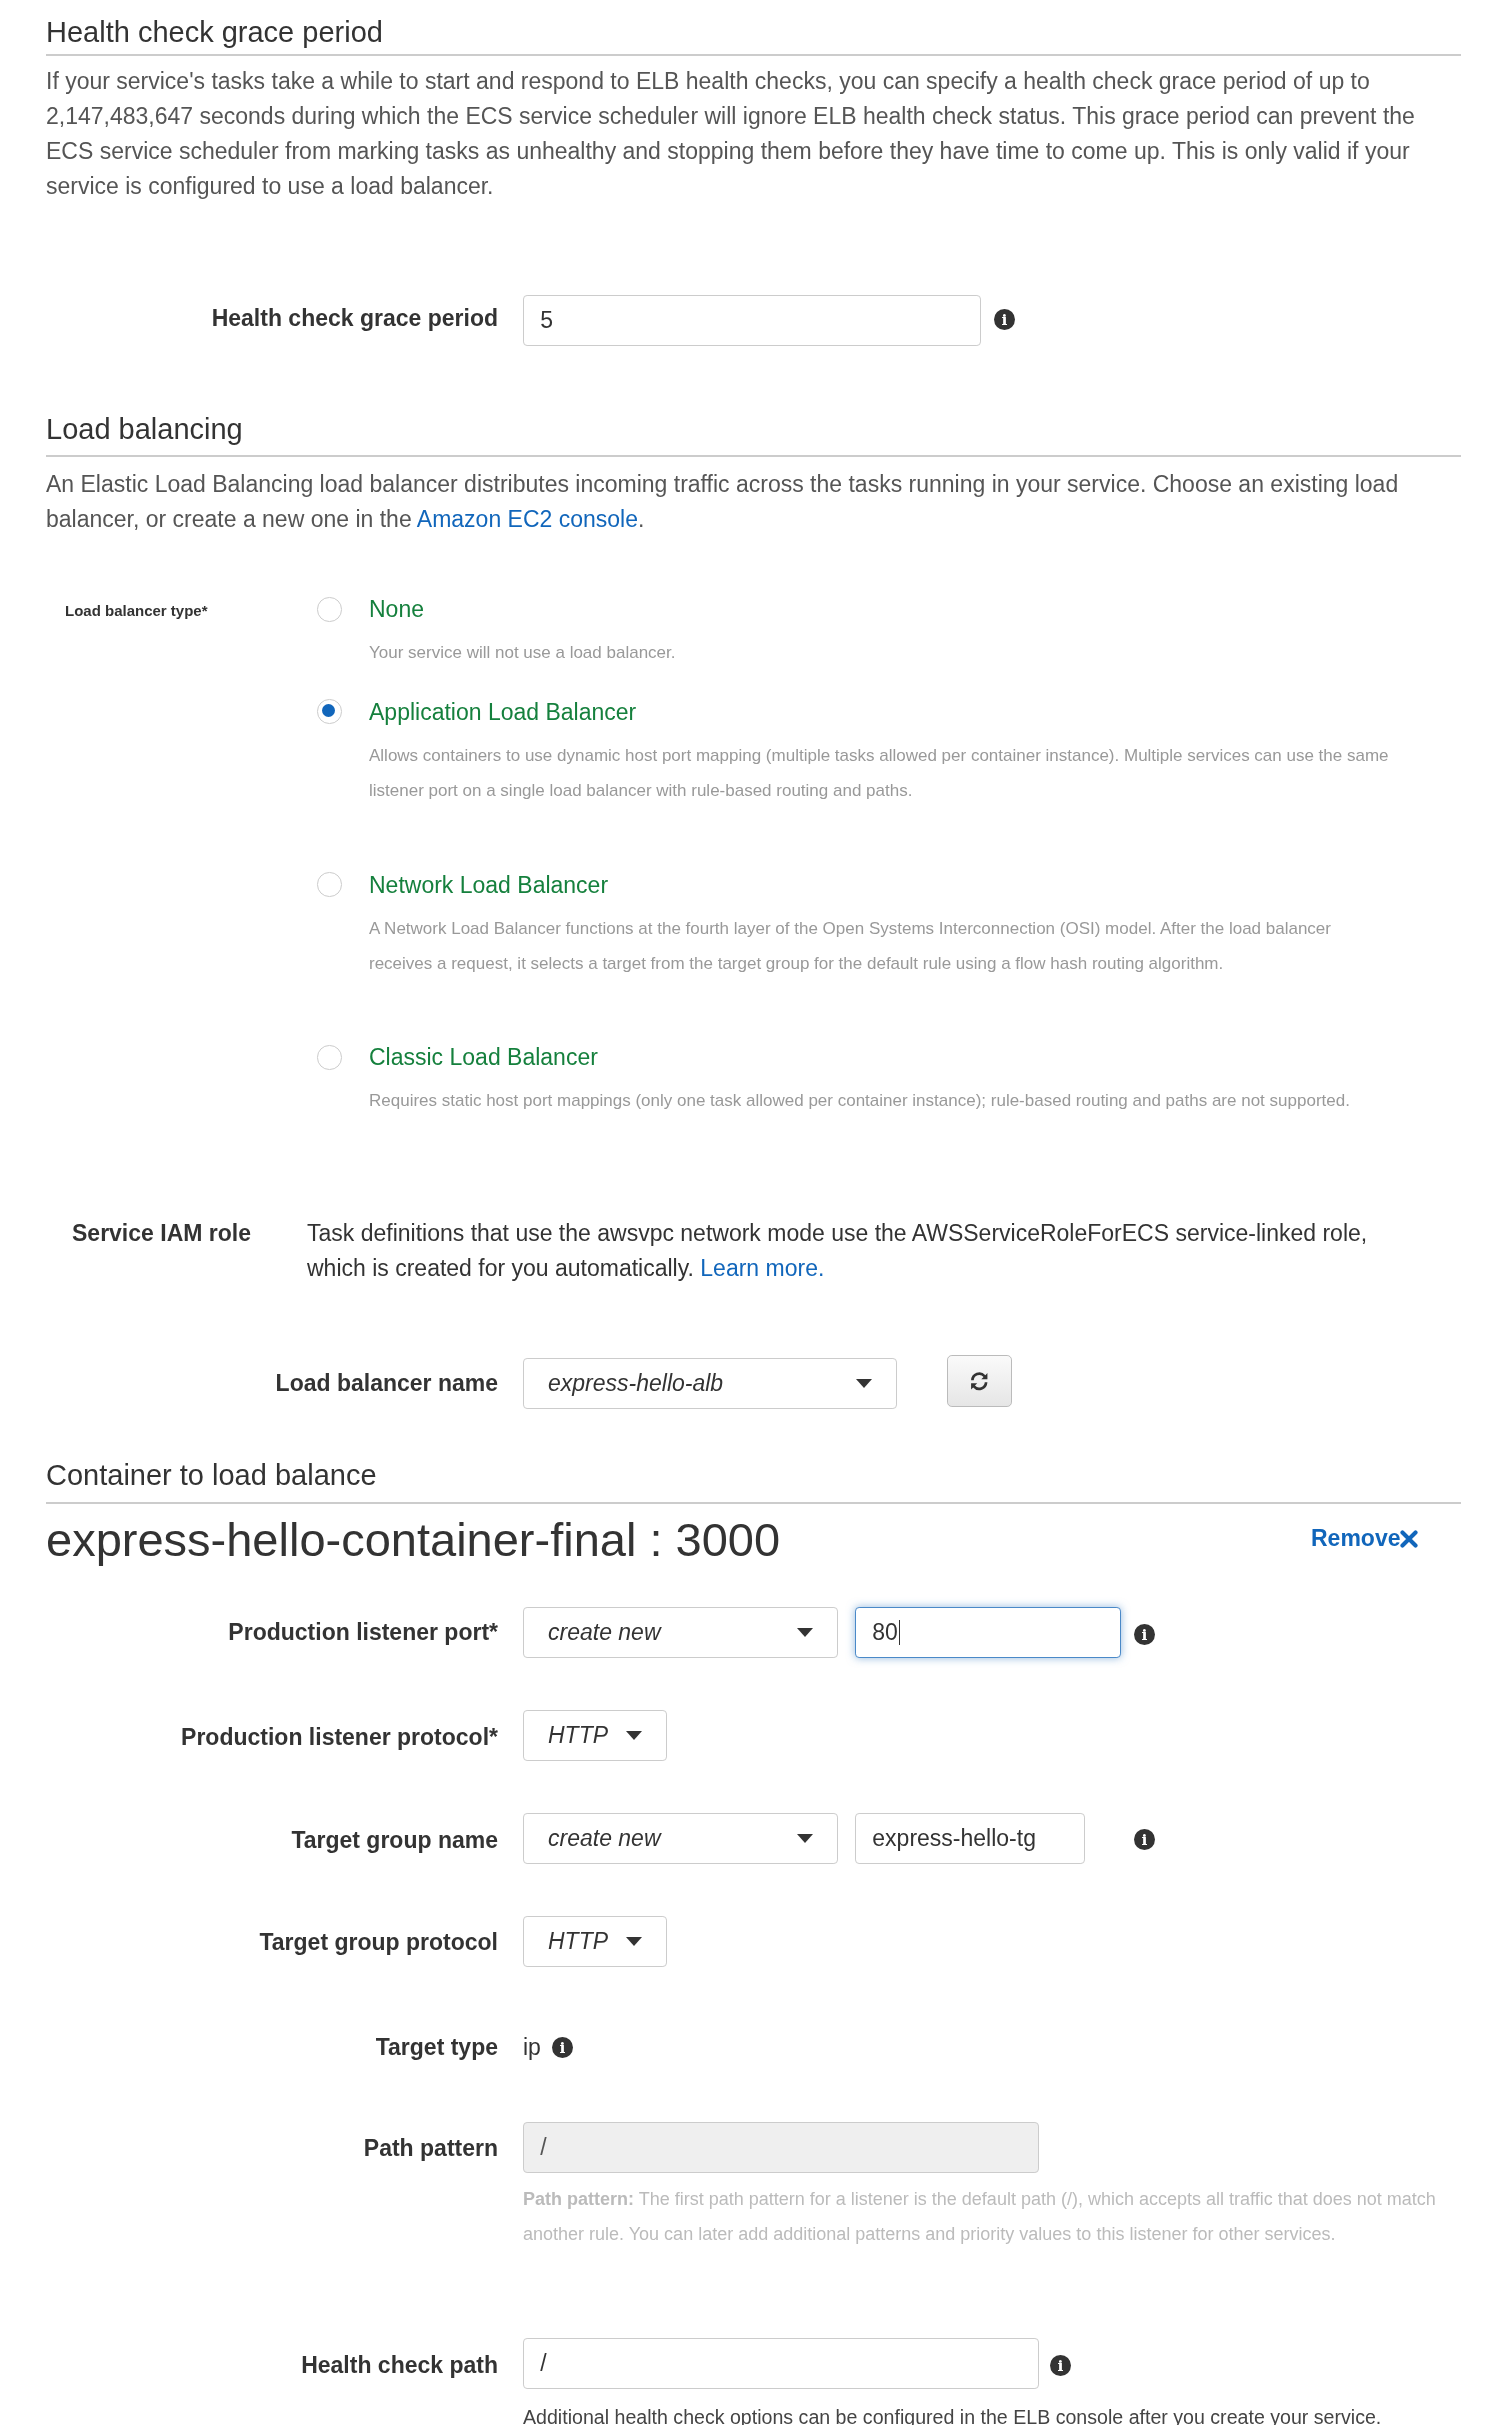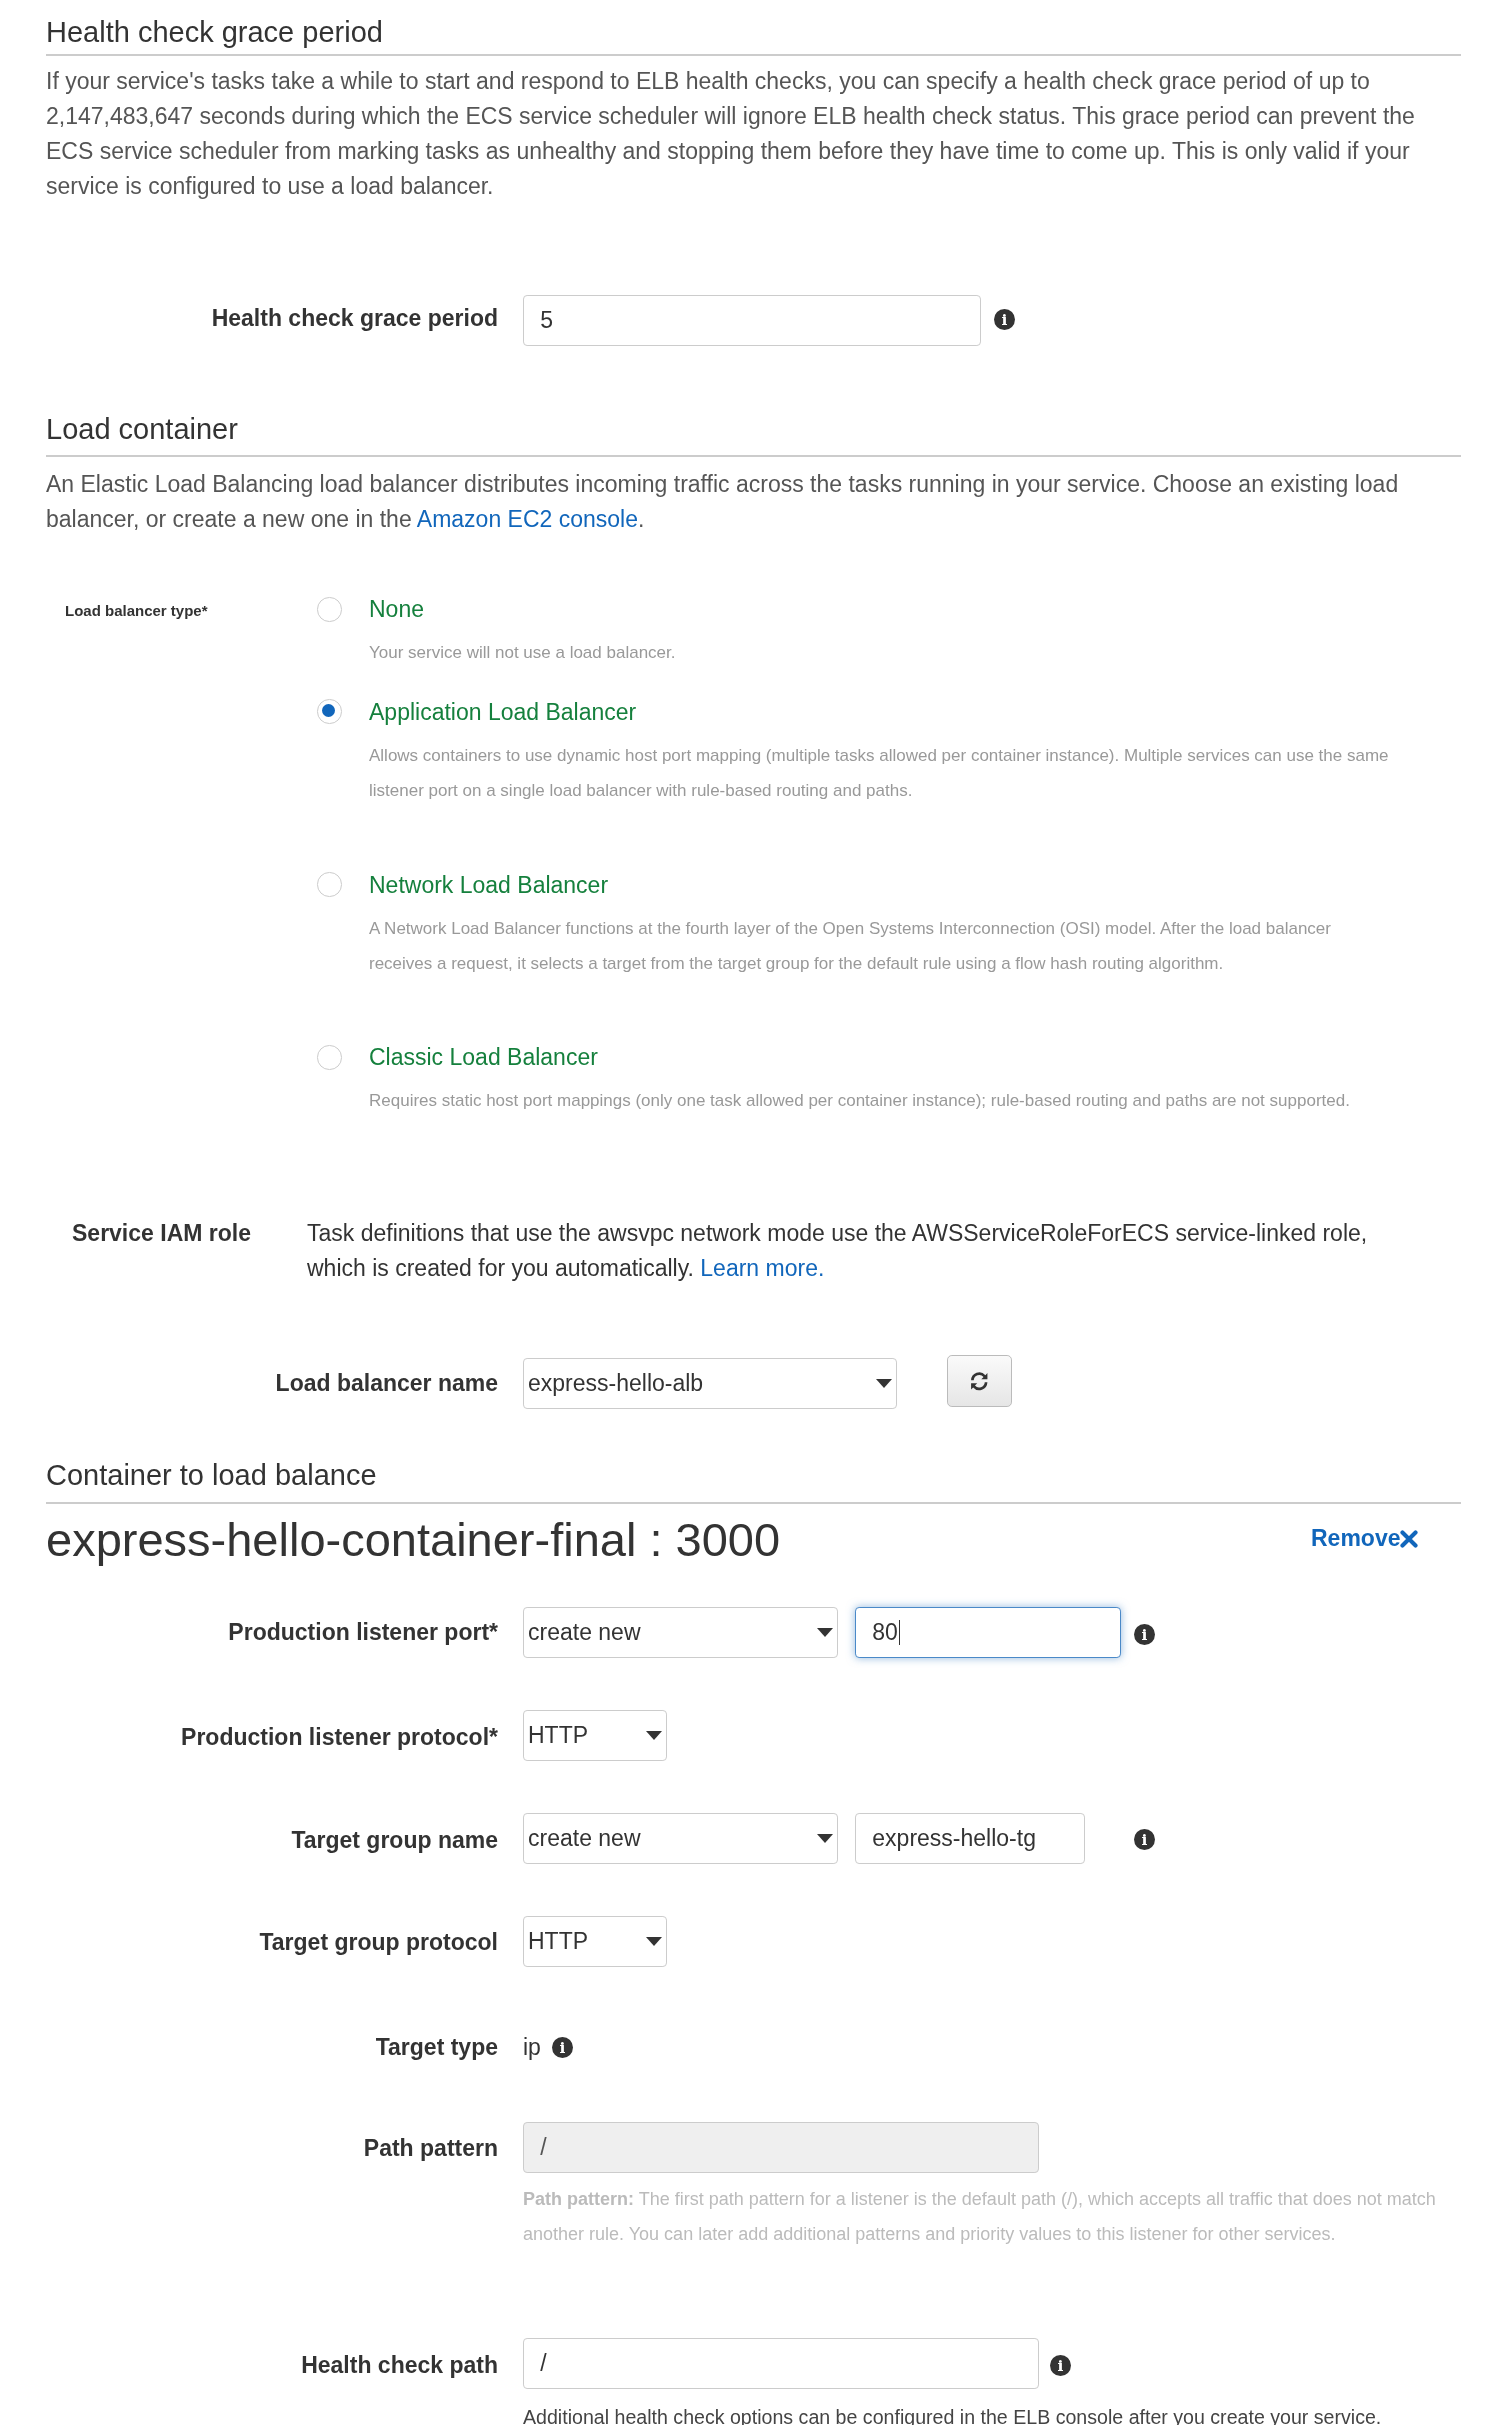--- a/index.html
+++ b/index.html
@@ -5,21 +5,21 @@
   html,body{margin:0;padding:0;background:#fff;}
   body{width:1512px;height:2426px;position:relative;overflow:hidden;font-family:"Liberation Sans",sans-serif;color:#444;}
   .abs{position:absolute;}
   .h2{font-size:29px;color:#333;font-weight:normal;}
   .hr{position:absolute;left:46px;width:1415px;height:2.4px;background:#ccc;}
   .p{font-size:23px;line-height:35px;color:#555;}
   .lbl{position:absolute;font-size:23px;font-weight:bold;color:#333;text-align:right;white-space:nowrap;}
   .input{position:absolute;box-sizing:border-box;border:1.6px solid #ccc;border-radius:4.1px;background:#fff;font-size:23px;color:#333;padding:0 16.3px;display:flex;align-items:center;}
   .input.disabled{background:#efefef;color:#555;}
   .input.focus{border-color:#4a89c8;box-shadow:0 0 8.2px rgba(74,137,200,.6);}
-  .select{position:absolute;box-sizing:border-box;border:1.6px solid #ccc;border-radius:4.1px;background:#fff;font-size:23px;color:#333;padding:0 4px;display:flex;align-items:center;justify-content:space-between;}
+  .select{position:absolute;box-sizing:border-box;border:1.6px solid #ccc;border-radius:4.1px;background:#fff;font-size:23px;color:#333;padding:0 24px;display:flex;align-items:center;justify-content:space-between;font-style:italic;}
   .caret{width:0;height:0;border-left:8.2px solid transparent;border-right:8.2px solid transparent;border-top:9.8px solid #333;}
   .info{position:absolute;width:21px;height:21px;border-radius:50%;background:#333;color:#fff;font:bold 15.5px "DejaVu Serif",serif;display:flex;align-items:center;justify-content:center;}
   .radio{position:absolute;width:24.5px;height:24.5px;border-radius:50%;border:1.6px solid #ccc;box-sizing:border-box;background:#fff;}
   .radio.checked::after{content:"";position:absolute;left:4.1px;top:4.1px;width:13px;height:13px;border-radius:50%;background:#1166bb;}
   .ropt{position:absolute;font-size:23px;color:#15803d;}
   .rdesc{position:absolute;font-size:17px;line-height:35px;color:#999;width:1028px;}
   a,.link{color:#1166bb;text-decoration:none;}
   .btn-refresh{position:absolute;box-sizing:border-box;border:1.6px solid #bbb;border-radius:4.9px;background:linear-gradient(#fafafa,#e6e6e6);display:flex;align-items:center;justify-content:center;}
 </style>
 </head>
@@ -28,21 +28,21 @@
 <div class="abs h2" style="left:46px;top:16.3px;">Health check grace period</div>
 <div class="hr" style="top:54px;"></div>
 <div class="abs p" style="left:46px;top:64px;width:1404px;">If your service's tasks take a while to start and respond to ELB health checks, you can specify a health check grace period of up to 2,147,483,647 seconds during which the ECS service scheduler will ignore ELB health check status. This grace period can prevent the ECS service scheduler from marking tasks as unhealthy and stopping them before they have time to come up. This is only valid if your service is configured to use a load balancer.</div>
 
 <div class="lbl" style="right:1014px;top:305px;">Health check grace period</div>
 <div class="input" style="left:523px;top:295px;width:458px;height:51px;">
     <span>5</span>
   </div>
 <div class="info" style="left:994px;top:309px;">i</div>
 
-<div class="abs h2" style="left:46px;top:413px;">Load container</div>
+<div class="abs h2" style="left:46px;top:413px;">Load balancing</div>
 <div class="hr" style="top:455px;"></div>
 <div class="abs p" style="left:46px;top:467px;width:1404px;"><span>An Elastic Load Balancing load balancer distributes incoming traffic across the tasks running in your service. Choose an existing load balancer, or create a new one in the </span><a class="link">Amazon EC2 console</a><span>.</span></div>
 
 <div class="abs" style="left:65px;top:593px;width:180px;font-size:15px;font-weight:bold;color:#333;line-height:35px;">Load balancer type*</div>
 
 <div class="radio" style="left:317px;top:597px;"></div>
 <div class="ropt" style="left:369px;top:596px;">None</div>
 <div class="rdesc" style="left:369px;top:635px;">Your service will not use a load balancer.</div>
 
 <div class="radio checked" style="left:317px;top:699px;"></div>

